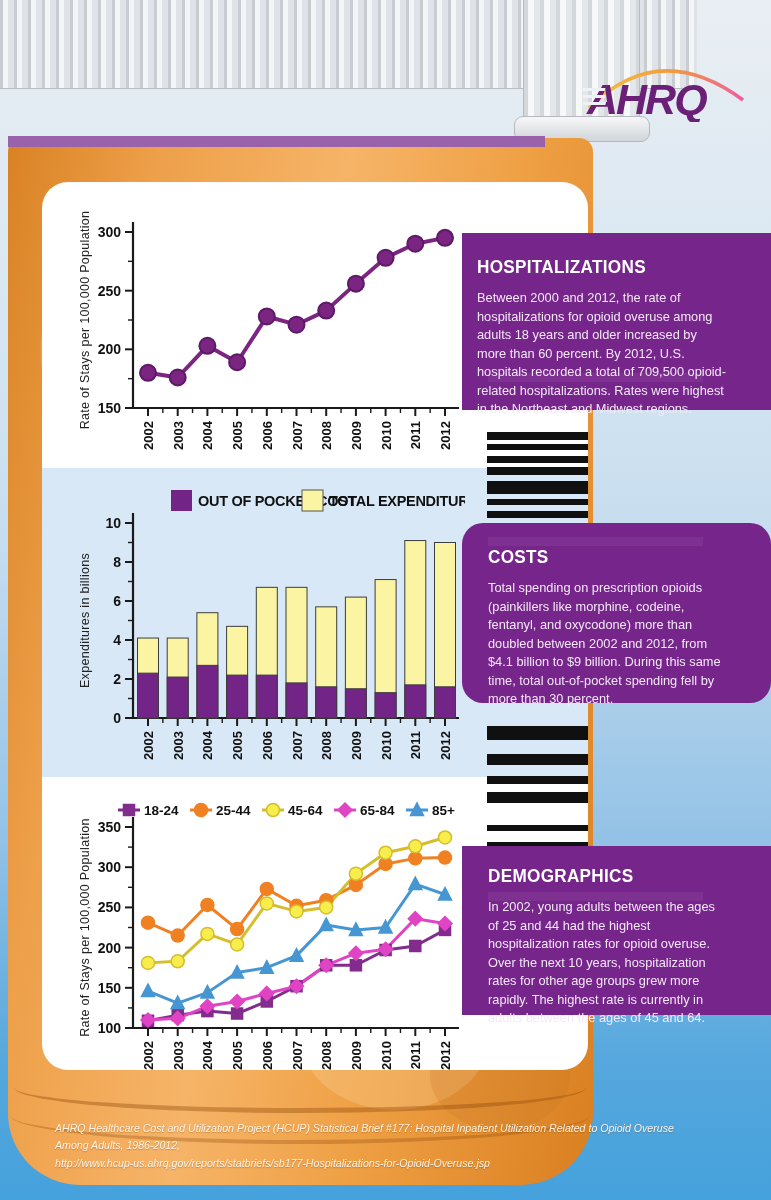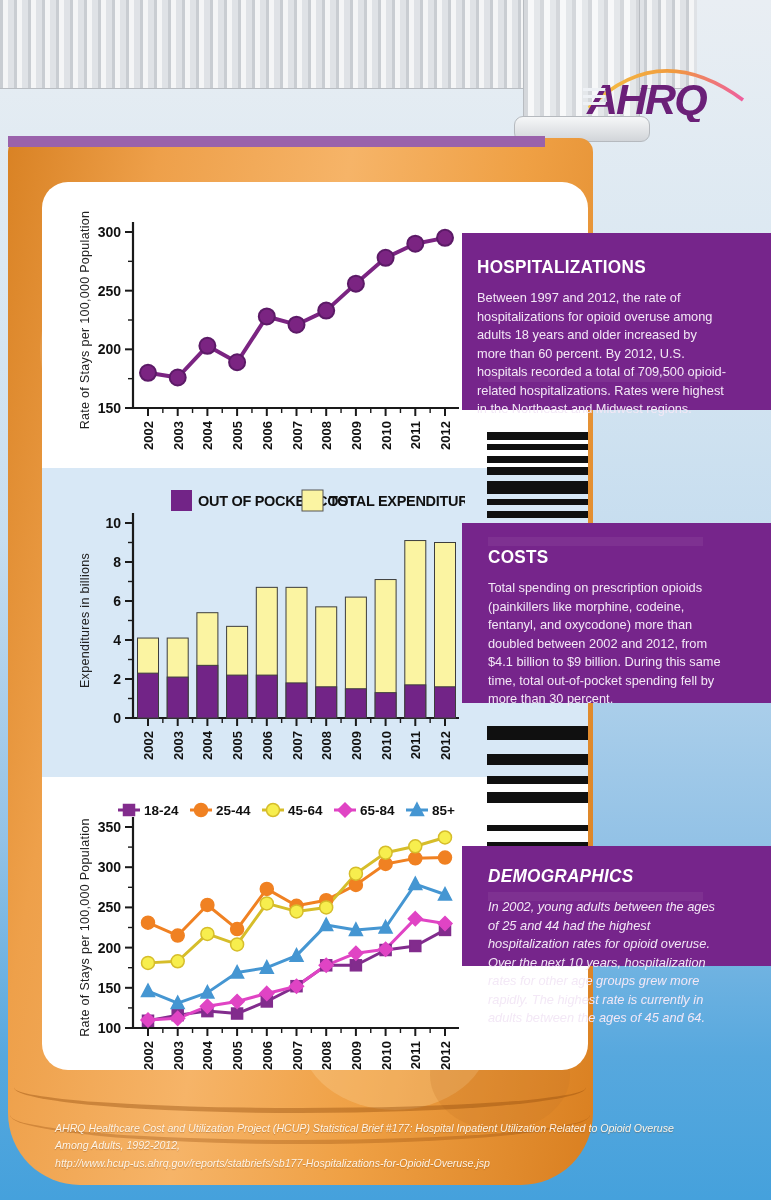--- a/index.html
+++ b/index.html
@@ -78,28 +78,28 @@
     <div class="bar-stripe" style="top:28px;height:11px;"></div>
     <div class="bar-stripe" style="top:50px;height:8px;"></div>
     <div class="bar-stripe" style="top:66px;height:11px;"></div>
     <div class="bar-stripe" style="top:99px;height:6px;"></div>
     <div class="bar-stripe" style="top:116px;height:5px;"></div>
   </div>
 
   <div class="panel" style="top:233px;height:177px;padding-left:15px;">
     <div class="pstripe" style="top:140px;"></div>
     <h2>HOSPITALIZATIONS</h2>
-    <p>Between 1997 and 2012, the rate of hospitalizations for opioid overuse among adults 18 years and older increased by more than 60 percent. By 2012, U.S. hospitals recorded a total of 709,500 opioid-related hospitalizations. Rates were highest in the Northeast and Midwest regions.</p>
-  </div>
-  <div class="panel" style="top:523px;height:180px;">
+    <p>Between 2000 and 2012, the rate of hospitalizations for opioid overuse among adults 18 years and older increased by more than 60 percent. By 2012, U.S. hospitals recorded a total of 709,500 opioid-related hospitalizations. Rates were highest in the Northeast and Midwest regions.</p>
+  </div>
+  <div class="panel" style="top:523px;height:180px;border-radius:21px;">
     <div class="pstripe" style="top:14px;"></div>
     <h2>COSTS</h2>
     <p>Total spending on prescription opioids (painkillers like morphine, codeine, fentanyl, and oxycodone) more than doubled between 2002 and 2012, from $4.1 billion to $9 billion. During this same time, total out-of-pocket spending fell by more than 30 percent.</p>
   </div>
-  <div class="panel" style="top:846px;height:120px;padding-top:20px;font-style:italic;">
+  <div class="panel" style="top:846px;height:169px;padding-top:20px;">
     <div class="pstripe" style="top:46px;"></div>
     <h2>DEMOGRAPHICS</h2>
     <p>In 2002, young adults between the ages of 25 and 44 had the highest hospitalization rates for opioid overuse. Over the next 10 years, hospitalization rates for other age groups grew more rapidly. The highest rate is currently in adults between the ages of 45 and 64.</p>
   </div>
 
   <div class="banner-sub"></div>
 
   <svg class="logo" viewBox="0 0 165 80">
     <defs>
       <linearGradient id="lg" x1="0" y1="0" x2="1" y2="0">
@@ -381,16 +381,16 @@
         <text x="223" y="25" font-size="13.5" font-weight="bold" fill="#111">45-64</text>
         <line x1="269" y1="20" x2="291" y2="20" stroke="#e044c4" stroke-width="3"></line>
         <polygon points="280,13 287,20 280,27 273,20" fill="#e044c4" stroke="#e044c4" stroke-width="1.5"></polygon>
         <text x="295" y="25" font-size="13.5" font-weight="bold" fill="#111">65-84</text>
         <line x1="341" y1="20" x2="363" y2="20" stroke="#4596d2" stroke-width="3"></line>
         <polygon points="352,13 358.5,25.5 345.5,25.5" fill="#4596d2" stroke="#4596d2" stroke-width="1.5"></polygon>
         <text x="367" y="25" font-size="13.5" font-weight="bold" fill="#111">85+</text>
       </svg></div>
 
   <div class="footer">
-    <div>AHRQ Healthcare Cost and Utilization Project (HCUP) Statistical Brief #177:  Hospital Inpatient Utilization Related to Opioid Overuse Among Adults, 1992-2012,</div>
+    <div>AHRQ Healthcare Cost and Utilization Project (HCUP) Statistical Brief #177:  Hospital Inpatient Utilization Related to Opioid Overuse Among Adults, 1986-2012,</div>
     <div>http://www.hcup-us.ahrq.gov/reports/statbriefs/sb177-Hospitalizations-for-Opioid-Overuse.jsp</div>
   </div>
 </div>
 
 </body></html>

